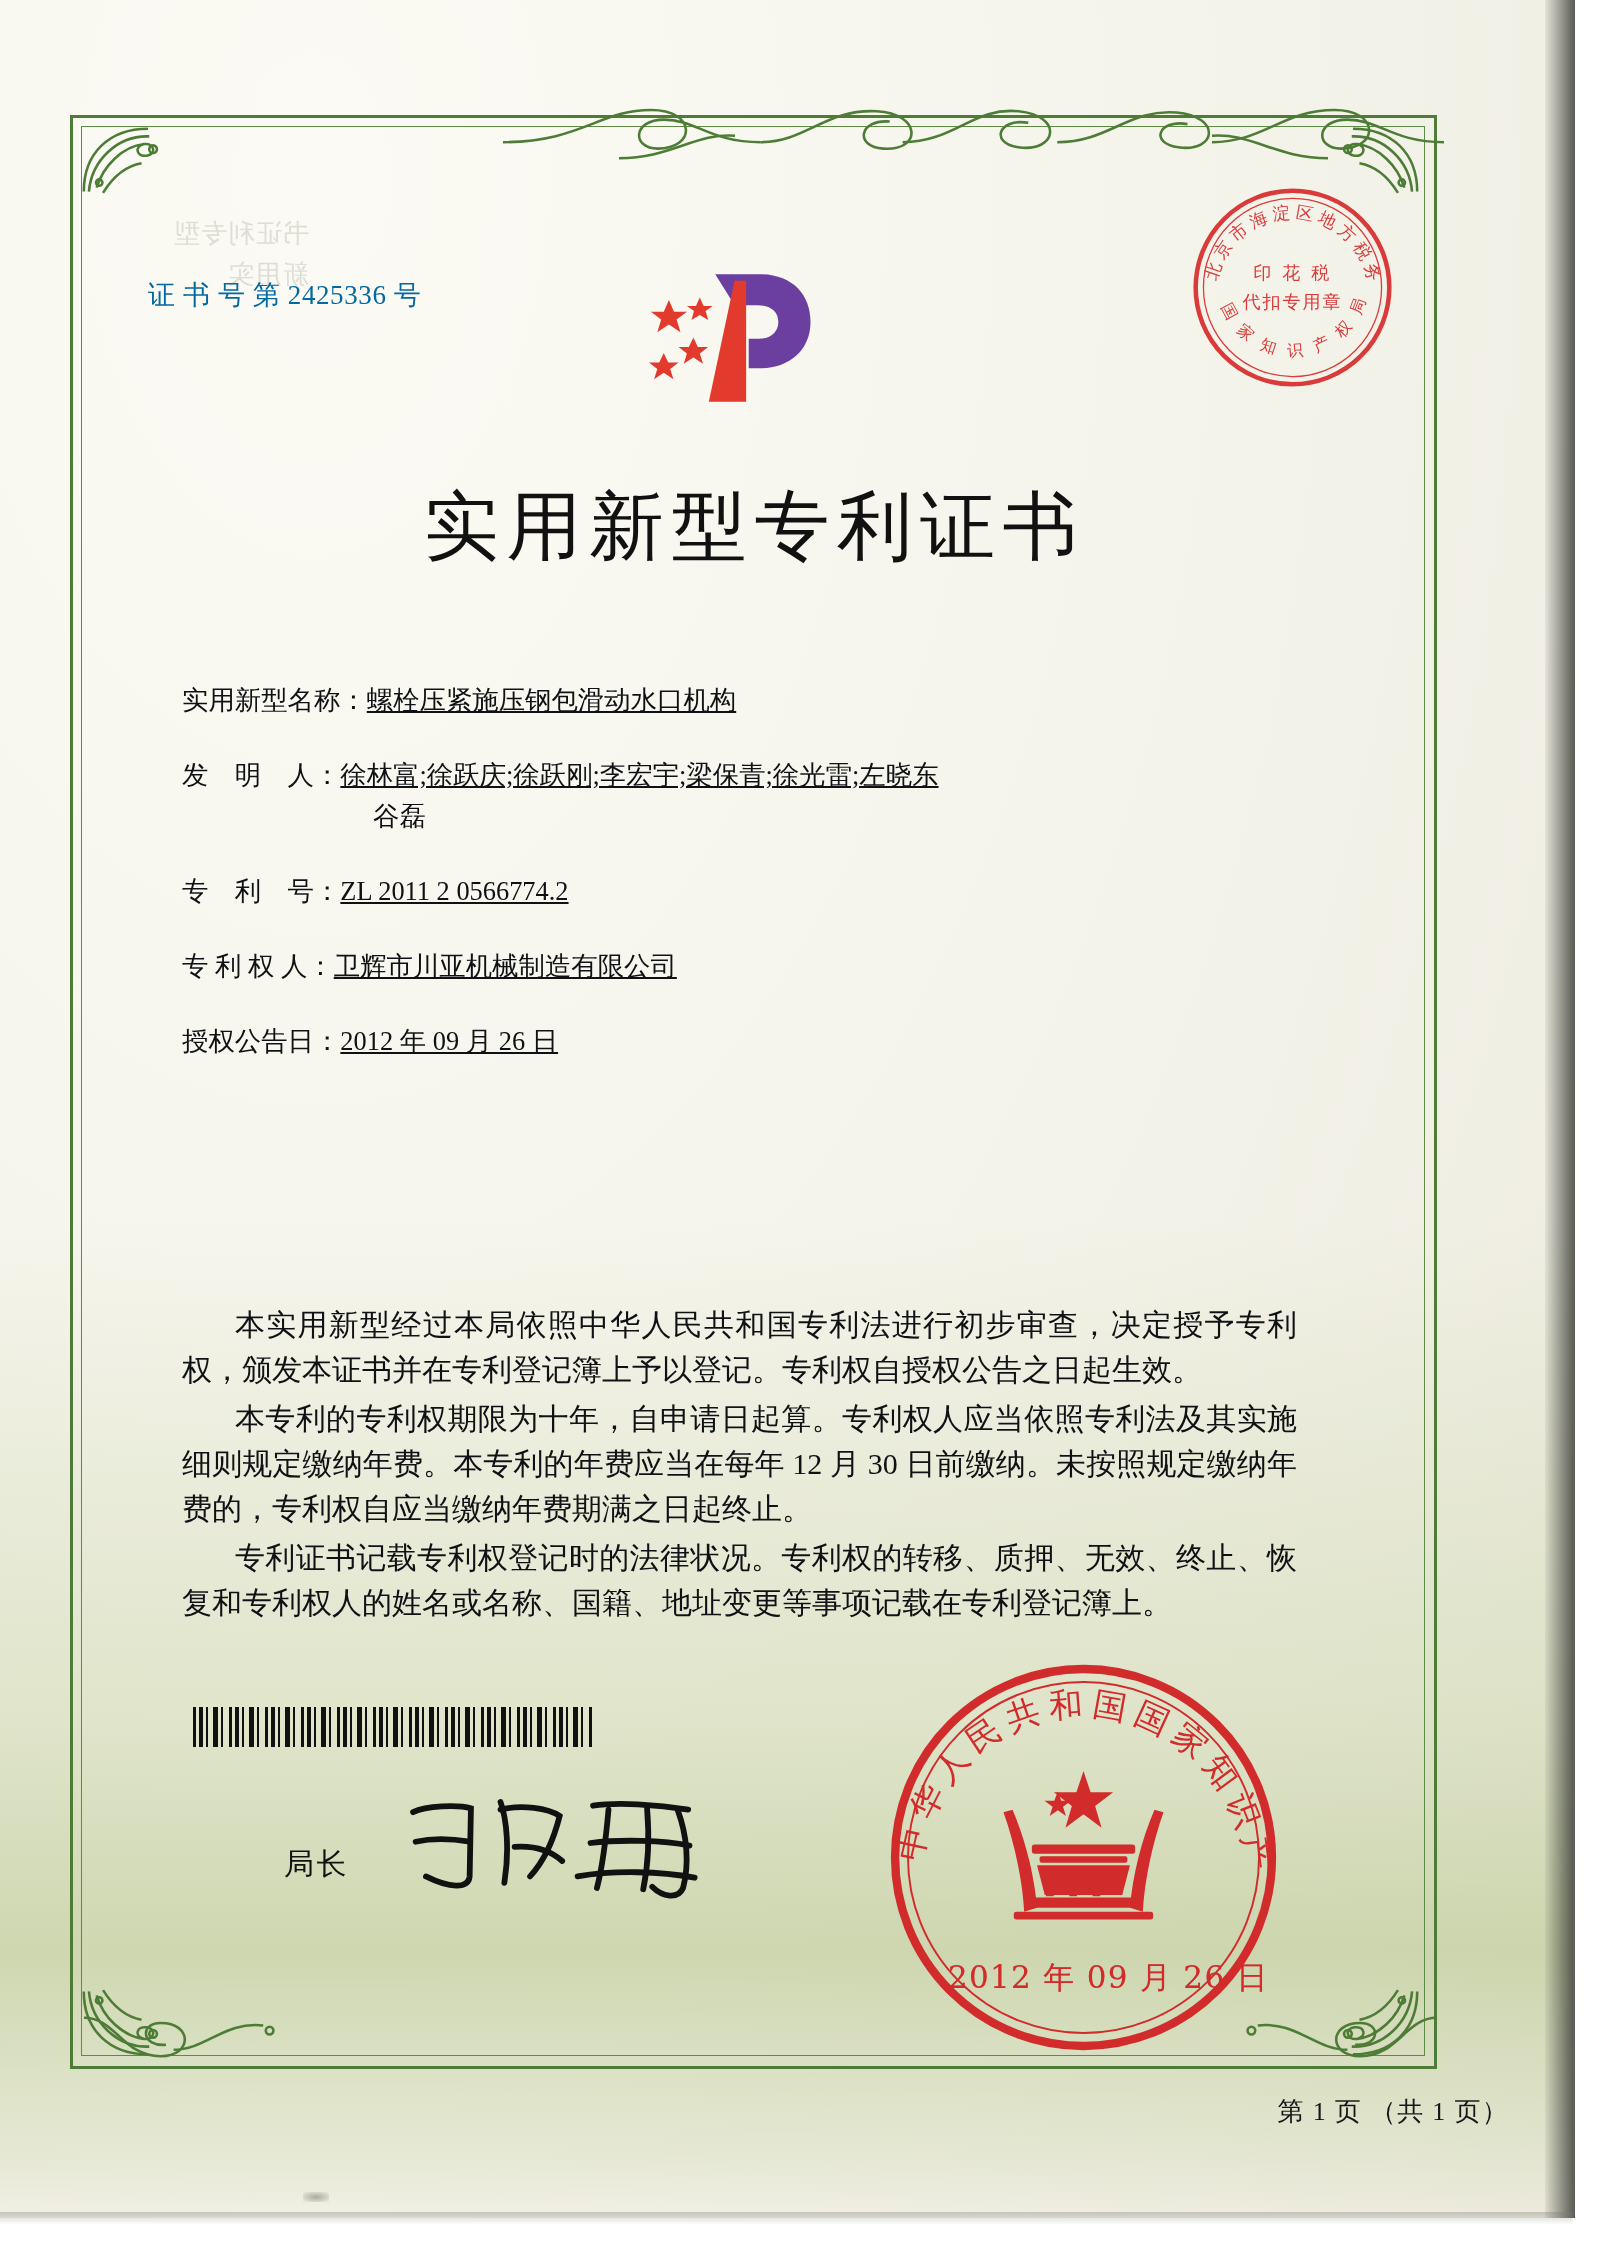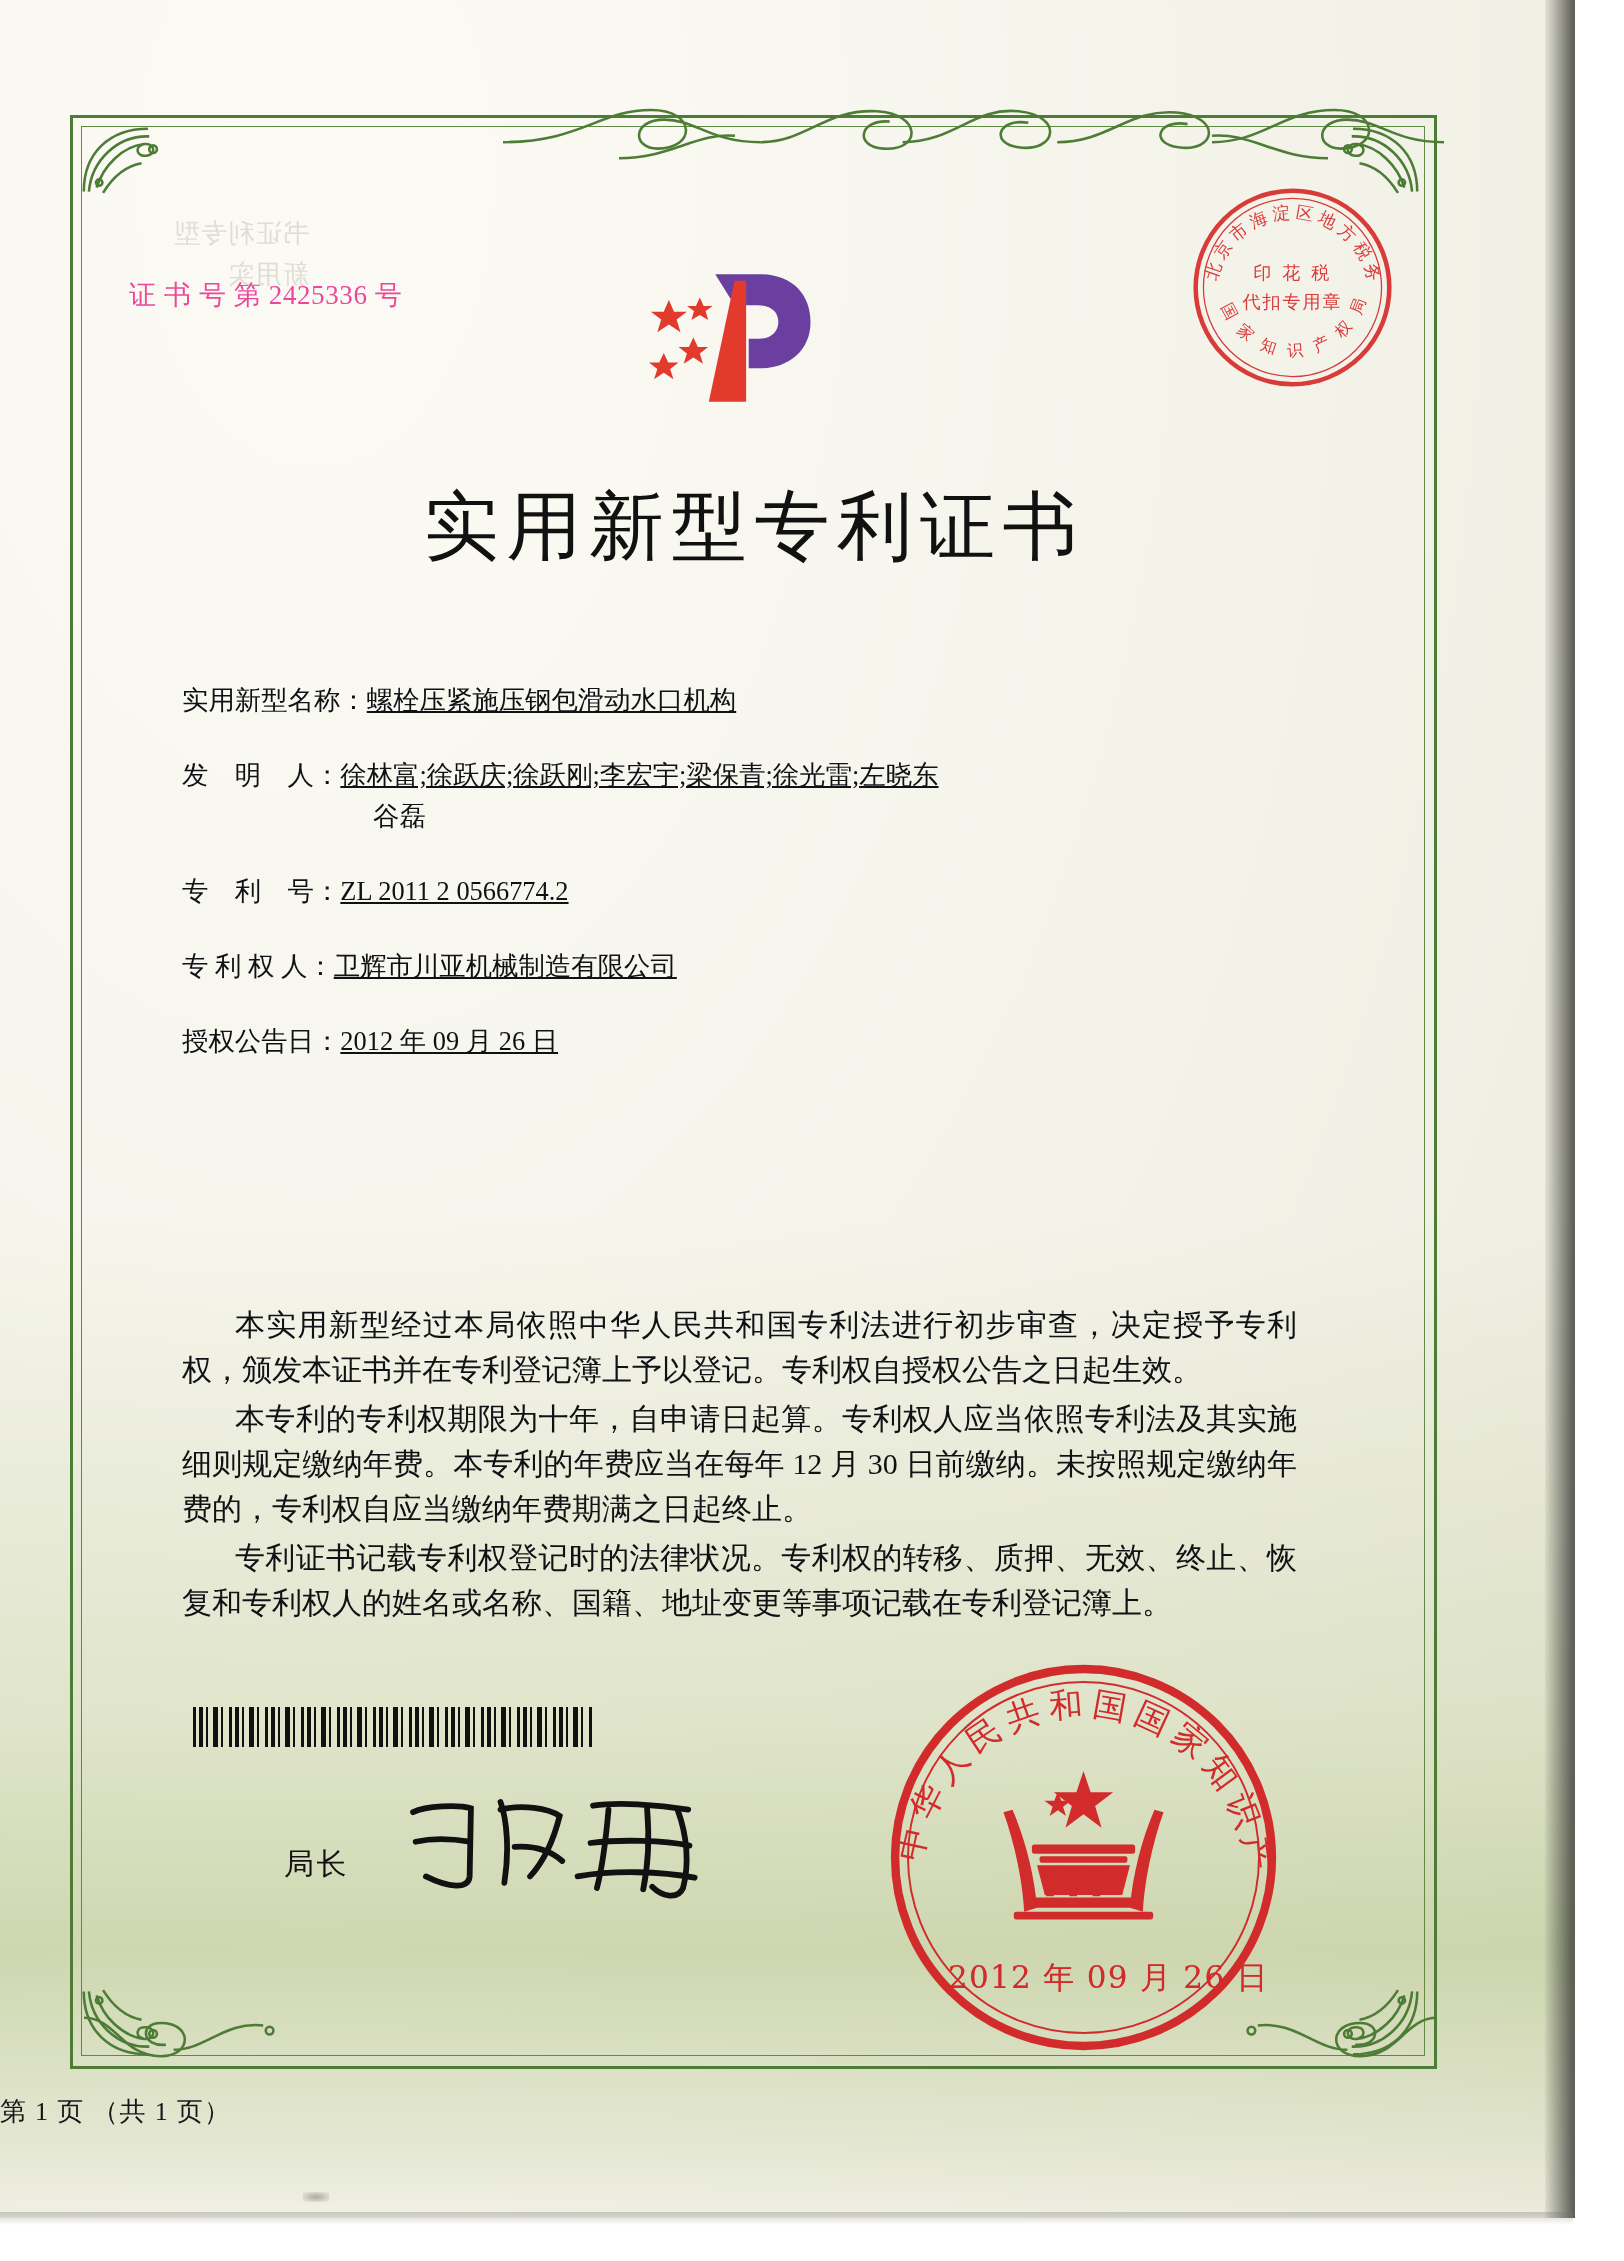--- a/index.html
+++ b/index.html
@@ -94,24 +94,24 @@
     left:77px; top:2005px;
     width: 206px; height:64px;
     color:#4d7c36;
   }
   .bottom-scroll svg{width:100%;height:100%;display:block;}
   .bottom-scroll.right{ left:1238px; transform: scaleX(-1); }
 
   
   .cert-no {
     position: absolute;
-    left: 129px; top: 277px;
+    left: 148px; top: 277px;
     font-size: 27px;
     letter-spacing: 0.6px;
-    color: #ec4899;
+    color: #0369a1;
     white-space: nowrap;
   }
   .logo {
     position: absolute;
     left: 638px; top: 255px;
     width: 206px; height: 161px;
   }
   .logo svg { width:100%; height:100%; display:block; }
 
   .stamp-tax {
@@ -209,21 +209,21 @@
     color: #d22b2b;
     letter-spacing: 1.3px;
     font-family: "DejaVu Serif", serif;
     text-shadow: 0 0 0.6px rgba(210,43,43,0.5);
   }
 
   .footer {
     position: absolute;
     left: 0; top: 2094px;
     width: 1509px;
-    text-align: left;
+    text-align: right;
     font-size: 26px;
     color: #15161a;
     letter-spacing: 1.3px;
   }
   .smudge{
     position:absolute; left:303px; top:2192px; width:26px; height:10.3px;
     background: radial-gradient(ellipse, rgba(90,90,80,.45), rgba(255,255,255,0));
   }
 </style>
 </head>

